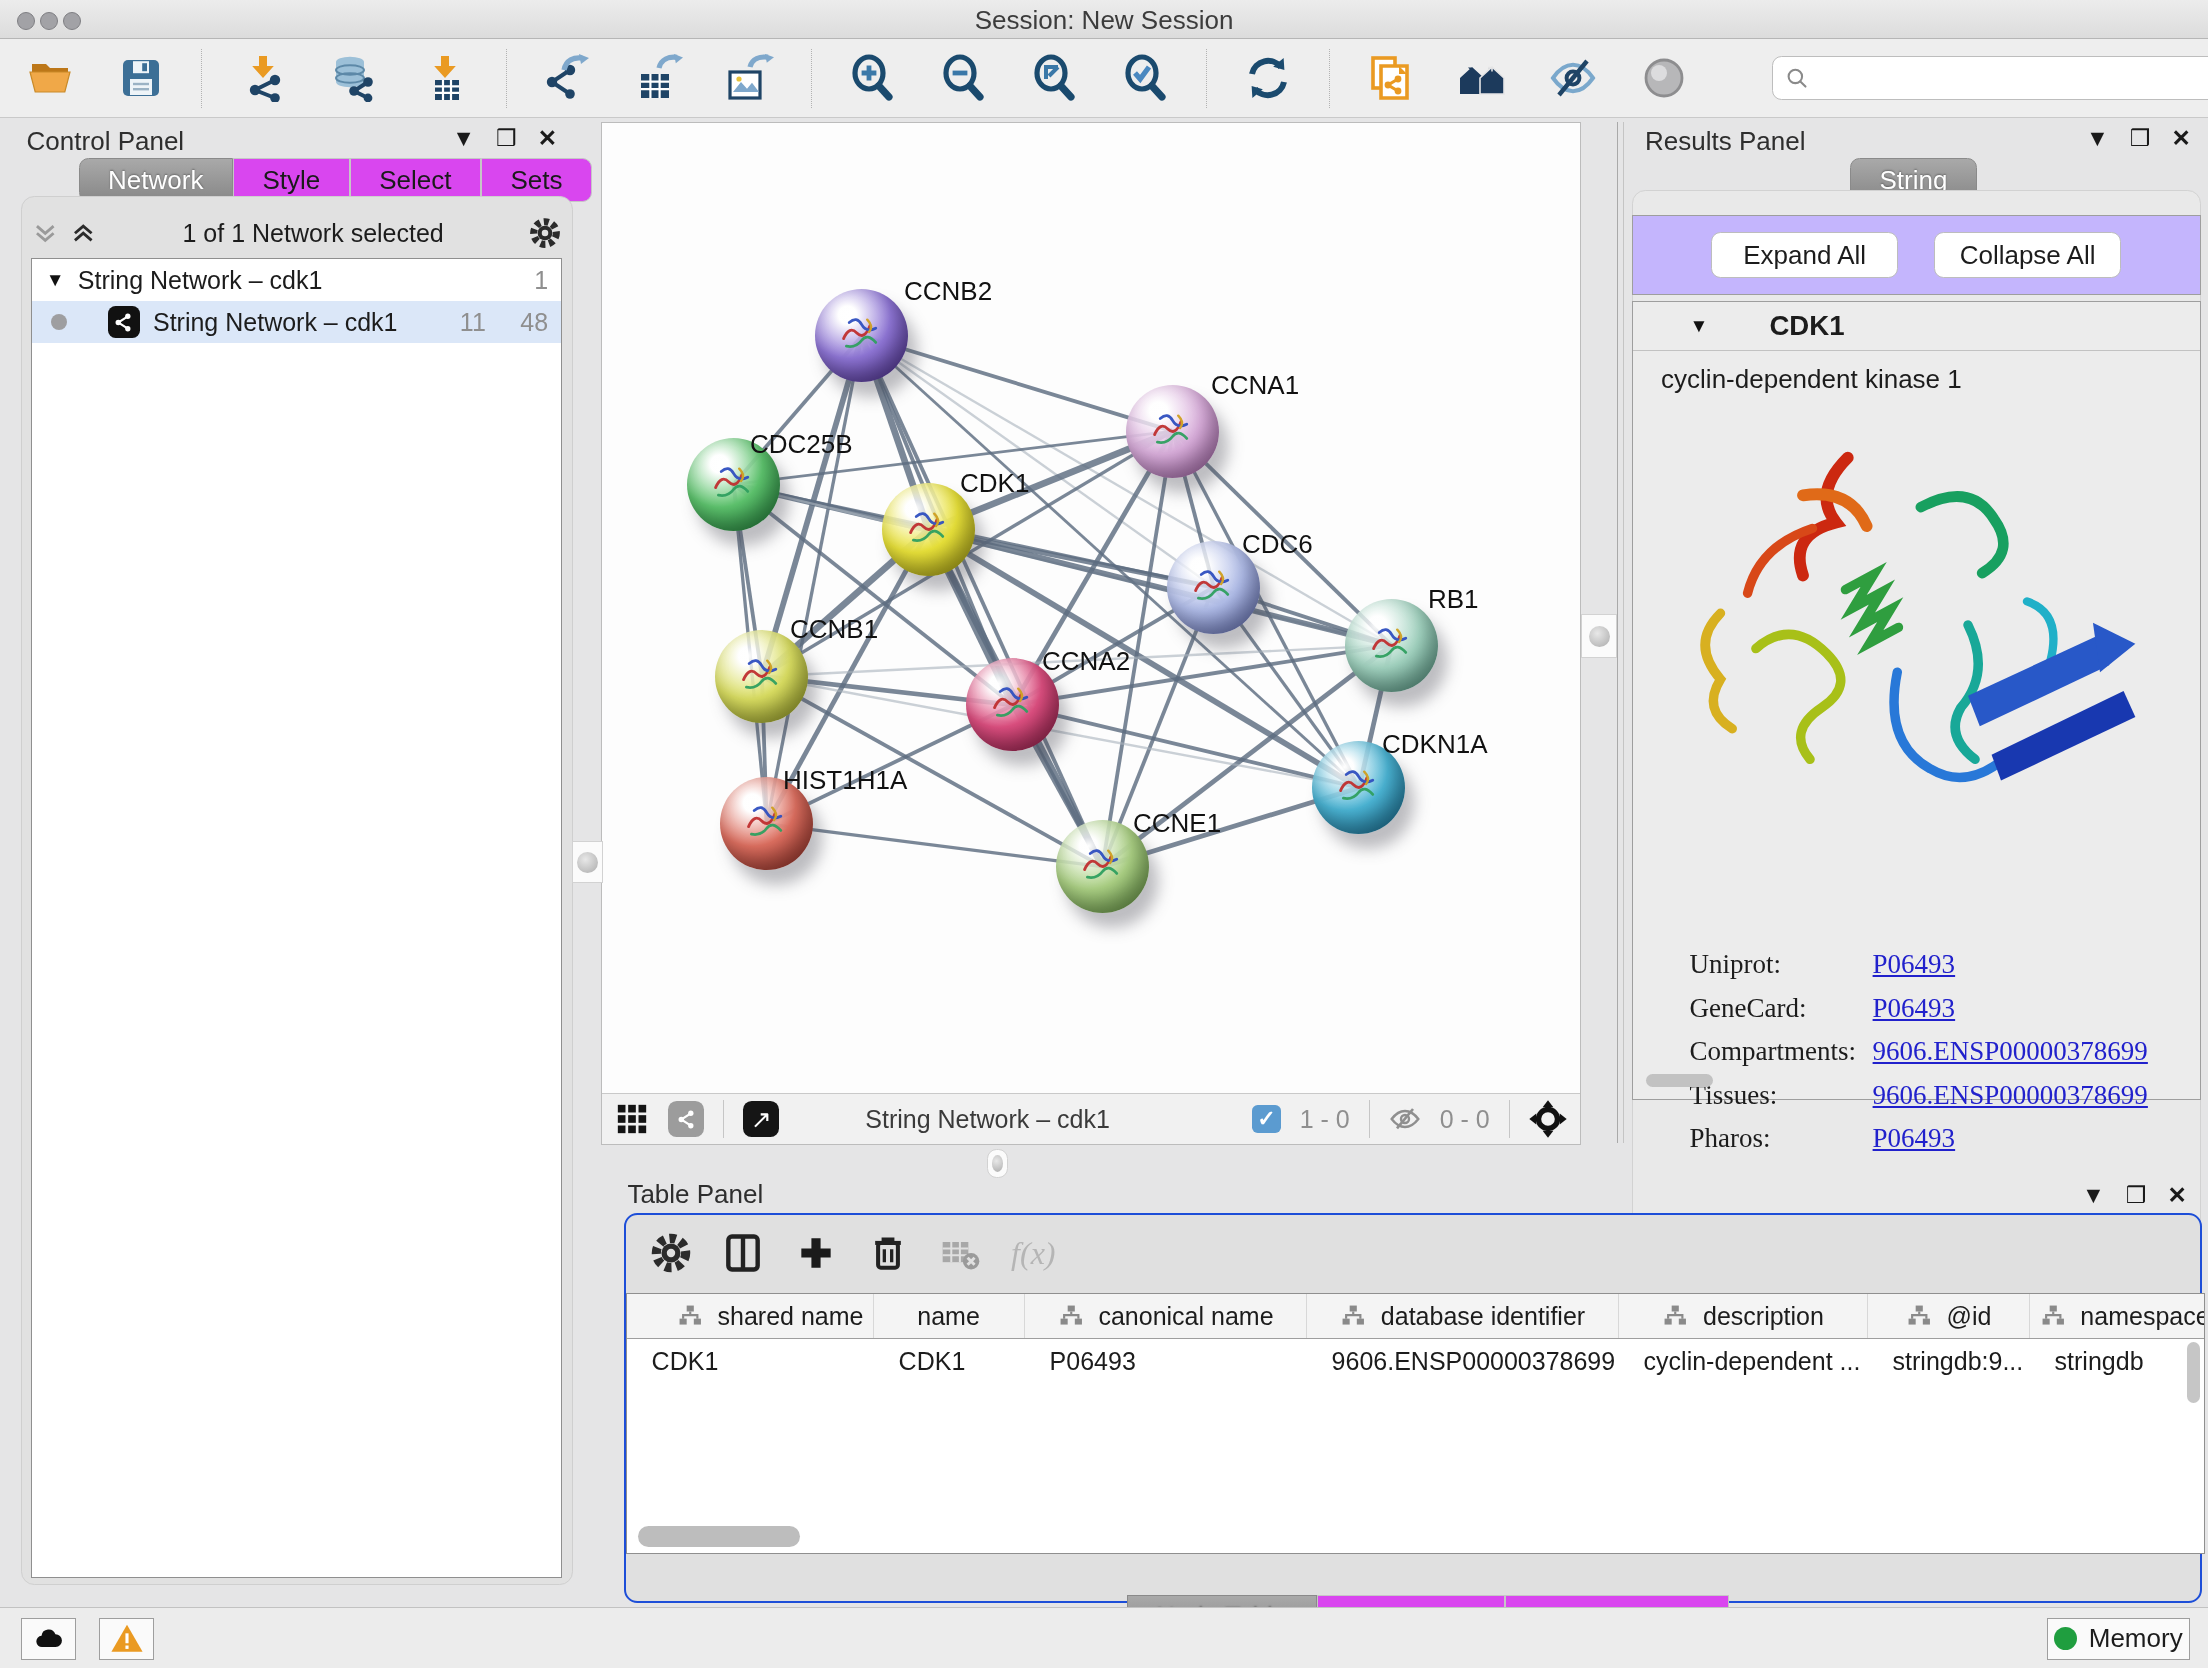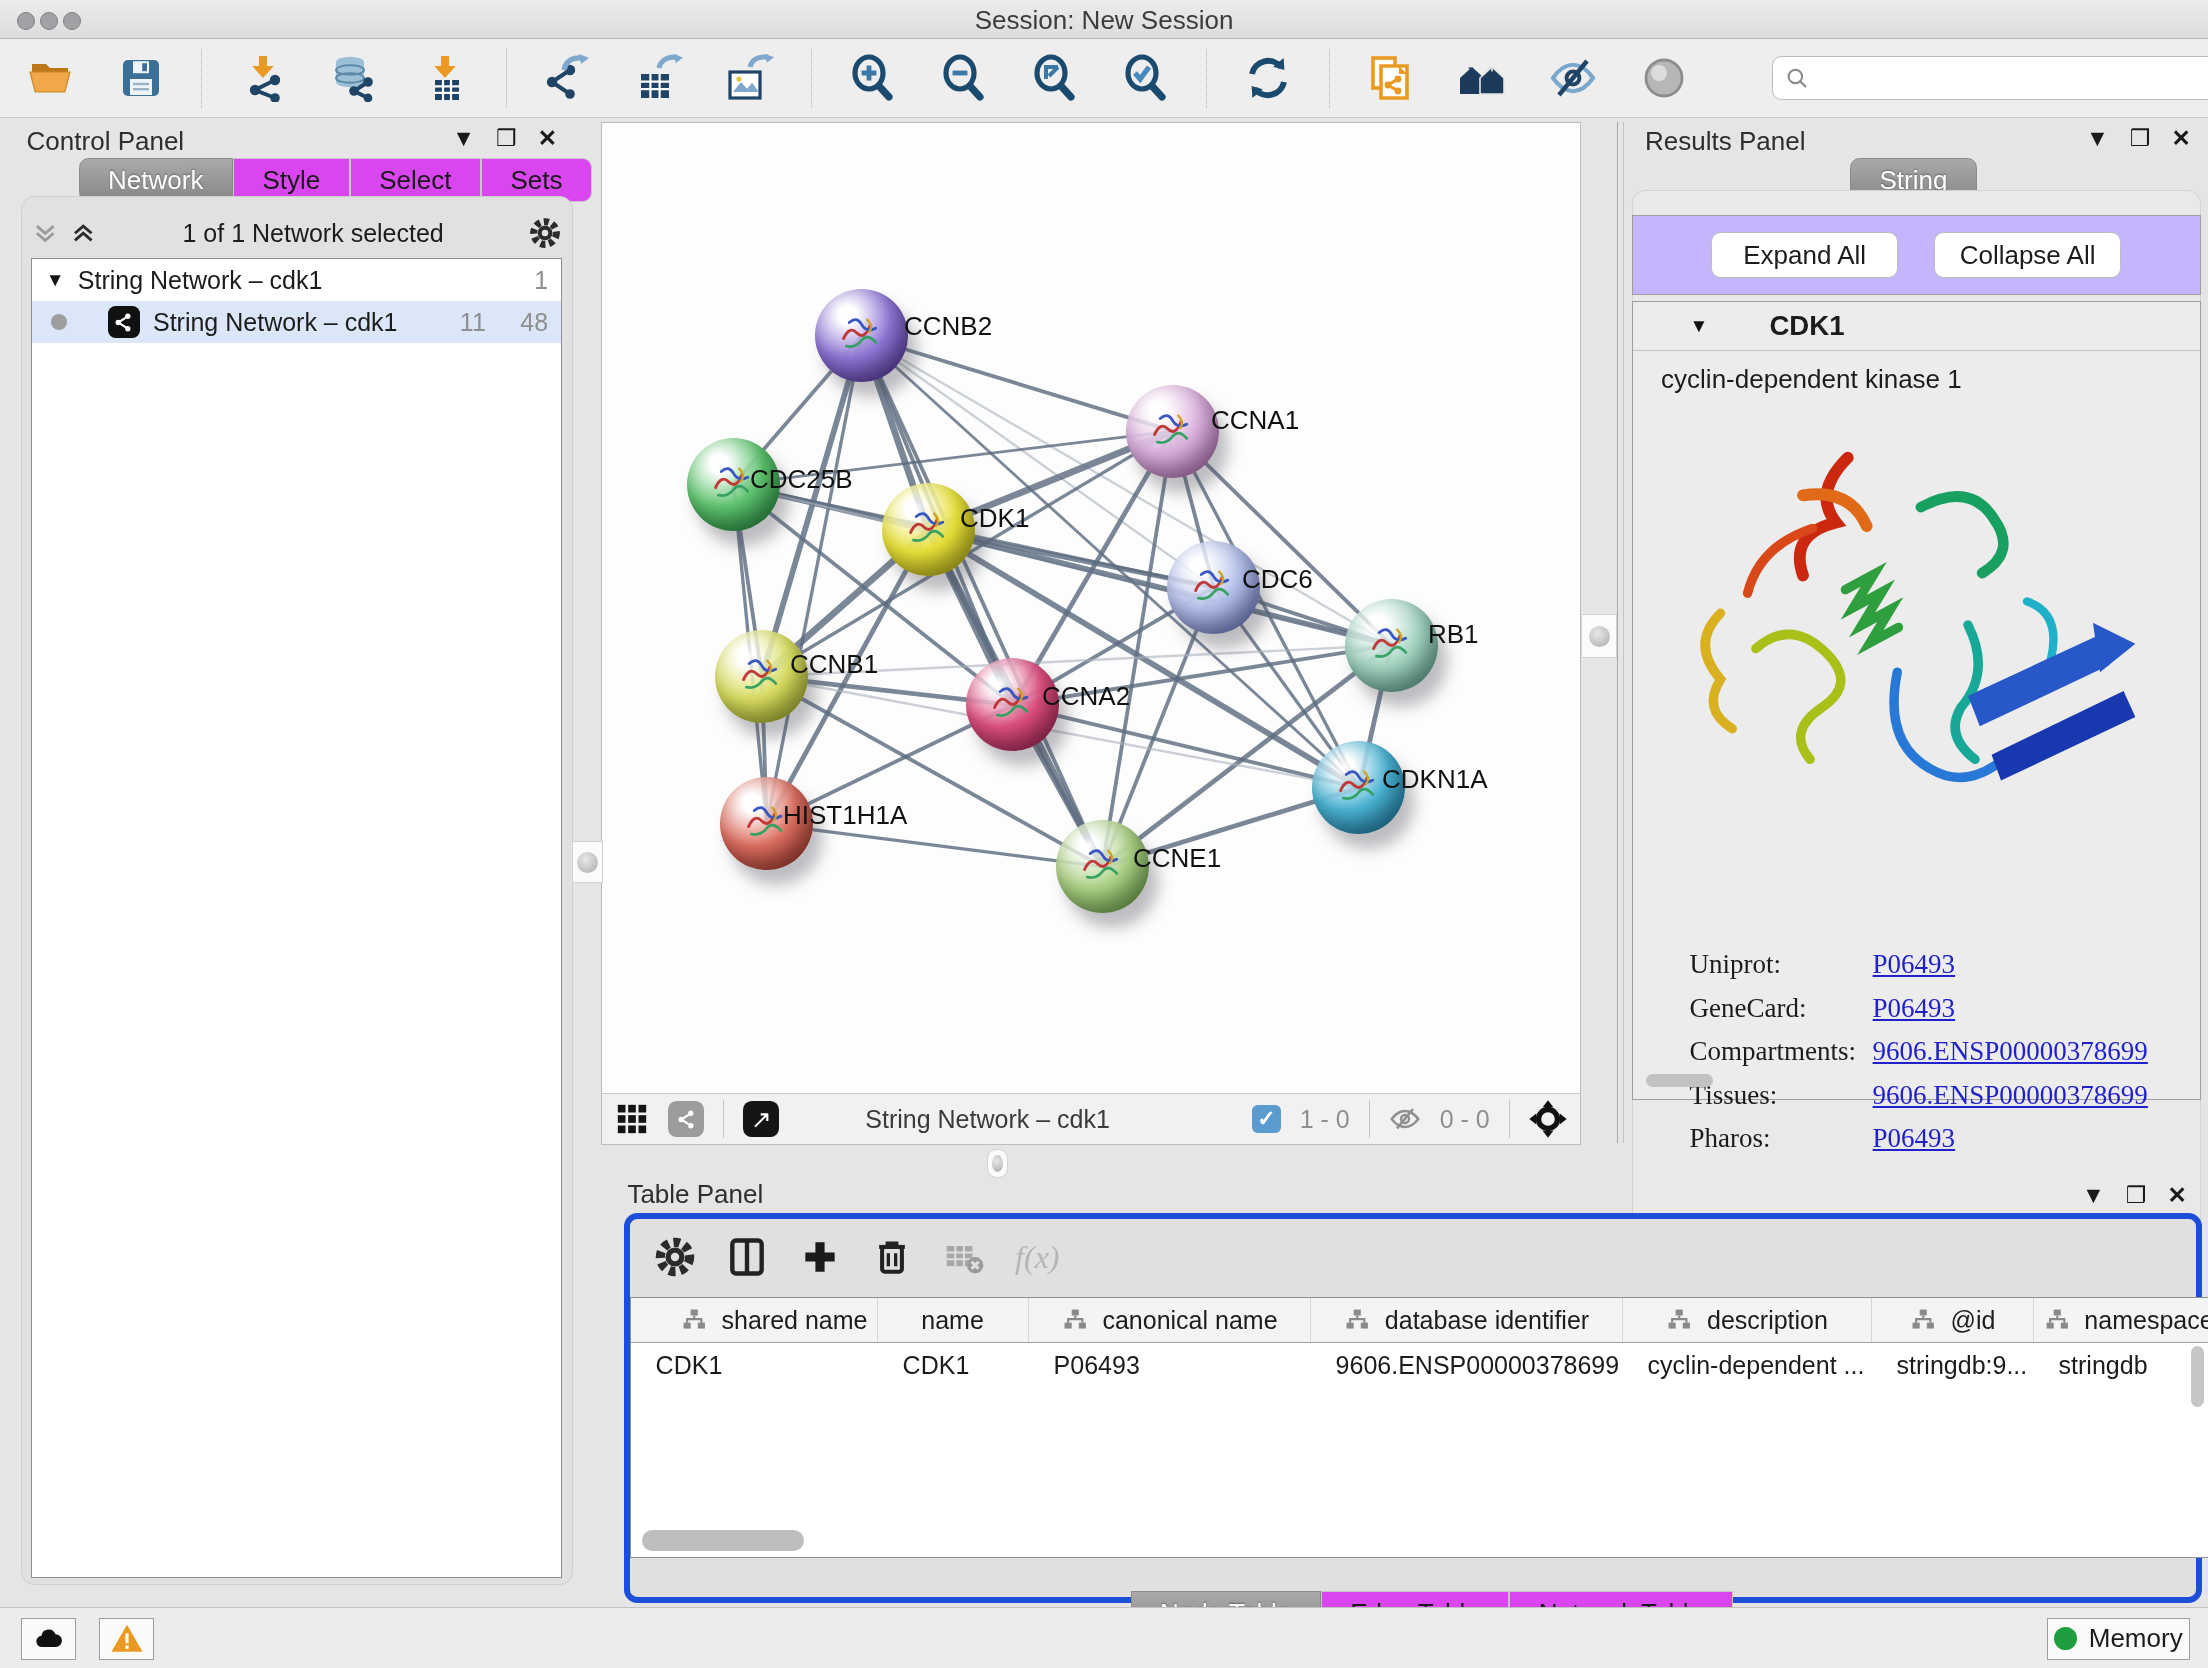--- a/index.html
+++ b/index.html
@@ -41,21 +41,21 @@
   .share-badge{width:32px;height:32px;border-radius:7.6px;background:#111;display:flex;align-items:center;justify-content:center;flex:0 0 auto;}
   .dot-gray{width:16px;height:16px;border-radius:50%;background:#9e9ea0;flex:0 0 auto;}
   .tri{font-size:19px;color:#111;}
   
   #network-panel{position:absolute;left:601px;top:122px;width:978px;height:1021px;background:#fdfdfd;border:1px solid #bcbcbc;box-sizing:content-box;}
   #net-canvas{position:absolute;left:0;top:0;width:978px;height:970px;overflow:hidden;}
   #edge-svg{position:absolute;left:0;top:0;}
   .ball{position:absolute;width:93px;height:93px;border-radius:50%;
         box-shadow:9.5px 15px 15px rgba(70,70,80,.35), inset -7.6px -11.4px 19px rgba(0,0,0,.28);}
   .ball svg{position:absolute;left:21px;top:19px;width:53px;height:48px;opacity:.95;}
-  .net-label{position:absolute;font-size:26px;color:#111;white-space:nowrap;margin-top:35px;}
+  .net-label{position:absolute;font-size:26px;color:#111;white-space:nowrap;}
   #net-toolbar{position:absolute;left:0;bottom:0;width:100%;height:51px;background:#f1f1f1;border-top:1px solid #c9c9c9;
                display:flex;align-items:center;padding:0 13.3px;box-sizing:border-box;gap:19px;font-size:25px;}
   .nt-sep{width:0;height:38px;border-left:1px solid #c6c6c6;}
   #net-name{color:#3a3a3a;margin-left:67px;}
   .count-gray{color:#8f8f8f;}
   .blackbox{width:36px;height:36px;border-radius:8.6px;background:#151515;color:#fff;display:flex;align-items:center;justify-content:center;font-size:25px;}
   .graybox{width:36px;height:36px;border-radius:8.6px;background:#9c9c9c;display:flex;align-items:center;justify-content:center;}
   #net-check{width:28.5px;height:28.5px;border-radius:5.7px;background:#5b9bd0;color:#fff;font-size:22px;font-weight:bold;display:flex;align-items:center;justify-content:center;}
   
   .knob{position:absolute;background:#fbfbfb;border:1px solid #d2d2d2;display:flex;align-items:center;justify-content:center;}
@@ -73,21 +73,21 @@
   #rp-desc{font-size:26px;padding:13.3px 0 0 28.5px;}
   #protein-svg{position:absolute;left:38px;top:99px;}
   #crosslinks{position:absolute;left:34px;top:635px;font-family:"Liberation Serif",serif;}
   #cl-title{font-size:28.5px;font-weight:bold;}
   .cl-row{display:flex;font-size:27px;margin-top:12.4px;}
   .cl-label{width:183px;padding-left:23px;}
   .cl-link{color:#2121cc;text-decoration:underline;}
   #rp-nub{position:absolute;left:13.3px;top:772px;width:67px;height:13.3px;background:#c2c2c2;border-radius:6.7px;}
   
   #table-panel{position:absolute;left:616px;top:1179px;width:1592px;height:428px;}
-  #tp-container{position:absolute;left:7.6px;top:34px;right:5.7px;bottom:3.8px;background:#e0e0e0;border:6px solid #1d4ed8;border-radius:13.3px;box-sizing:border-box;}
+  #tp-container{position:absolute;left:7.6px;top:34px;right:5.7px;bottom:3.8px;background:#e0e0e0;border:2px solid #1d4ed8;border-radius:13.3px;box-sizing:border-box;}
   #tp-toolbar{display:flex;align-items:center;gap:28.5px;padding:15px 0 0 23px;height:61px;box-sizing:border-box;}
   #tp-toolbar svg{width:44px;height:44px;}
   #fx{font-family:"Liberation Serif",serif;font-style:italic;font-size:32px;color:#b5b5b5;}
   #tp-table{position:absolute;left:0px;top:78px;width:1579px;height:261px;background:#fff;border:1.9px solid #8f8f8f;box-sizing:border-box;overflow:hidden;}
   #tp-header{display:flex;height:44px;background:#f4f4f4;border-bottom:1.9px solid #9e9e9e;}
   .th{display:flex;align-items:center;justify-content:center;gap:13.3px;font-size:25px;border-right:1px solid #d8d8d8;box-sizing:border-box;flex:0 0 auto;overflow:hidden;white-space:nowrap;}
   .th svg{width:28.5px;height:28.5px;flex:0 0 auto;}
   #tp-row{display:flex;height:44px;}
   .td{font-size:25px;display:flex;align-items:center;padding-left:25px;box-sizing:border-box;flex:0 0 auto;overflow:hidden;white-space:nowrap;}
   #h-thumb{position:absolute;left:11.4px;bottom:5.7px;width:162px;height:21px;background:#bdbdbd;border-radius:10.5px;}

